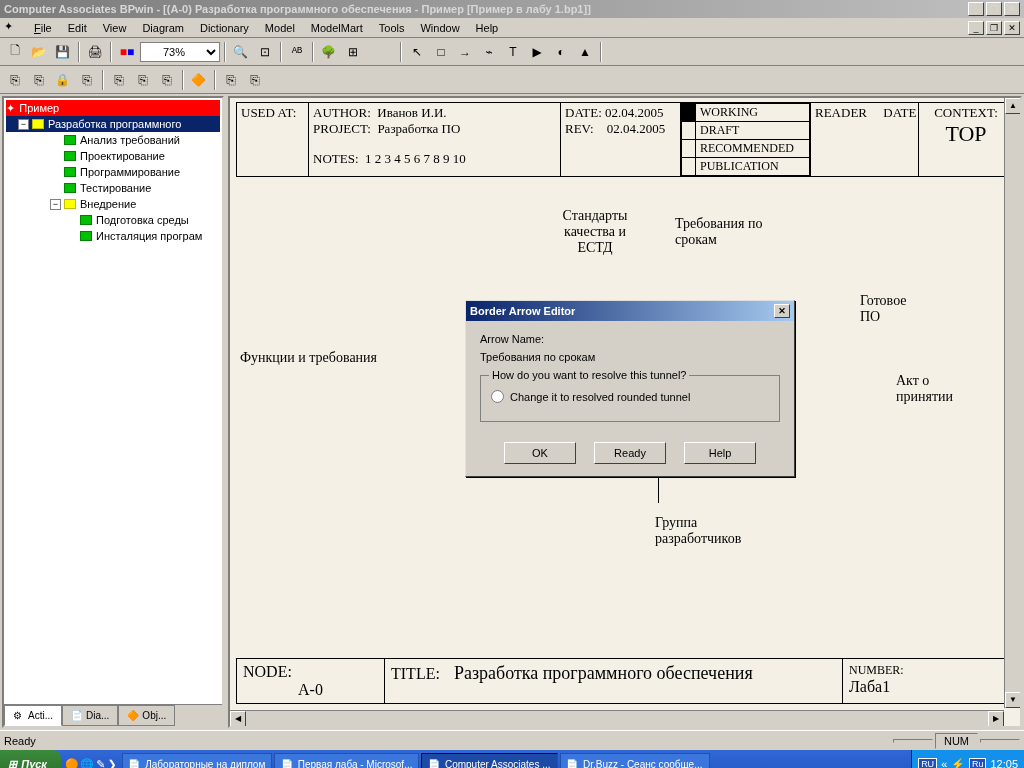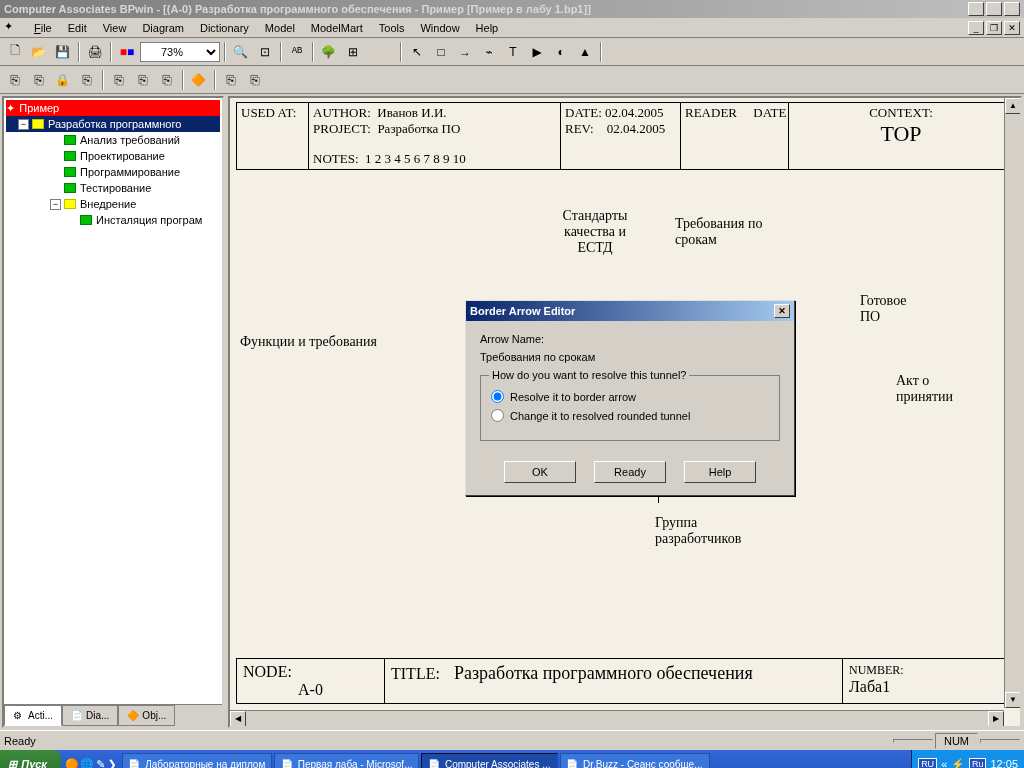--- a/index.html
+++ b/index.html
@@ -9,21 +9,21 @@
 .winbtns { display: flex; gap: 2px; }
 .winbtn { width: 16px; height: 14px; background: #d4d0c8; border: 1px solid #fff; border-right-color: #404040; border-bottom-color: #404040; font-size: 9px; display: flex; align-items: center; justify-content: center; cursor: pointer; }
 .menubar { background: #d4d0c8; height: 20px; display: flex; align-items: center; padding: 0 4px; border-bottom: 1px solid #808080; }
 .menubar .mdi-icon { width: 16px; height: 16px; margin-right: 6px; }
 .menuitem { padding: 2px 8px; cursor: pointer; }
 .menuitem u { text-decoration: underline; }
 .mdi-btns { margin-left: auto; display: flex; gap: 2px; }
 .toolbar { background: #d4d0c8; border-bottom: 1px solid #808080; padding: 2px 4px; display: flex; align-items: center; gap: 2px; height: 28px; }
 .tbtn { width: 22px; height: 22px; border: 1px solid transparent; display: flex; align-items: center; justify-content: center; cursor: pointer; font-size: 12px; }
 .tsep { width: 2px; height: 20px; border-left: 1px solid #808080; border-right: 1px solid #fff; margin: 0 2px; }
-.zoom-select { width: 80px; height: 20px; border: 1px solid #808080; background: #fff; font-size: 11px; padding: 0 16px; }
+.zoom-select { width: 80px; height: 20px; border: 1px solid #808080; background: #fff; font-size: 11px; padding: 0 2px; text-align: center; }
 .main { display: flex; height: 636px; }
 .sidebar { width: 222px; background: #fff; border: 2px inset #d4d0c8; margin: 2px; display: flex; flex-direction: column; }
 .tree { flex: 1; overflow: auto; padding: 2px; }
 .tree-row { display: flex; align-items: center; height: 16px; white-space: nowrap; cursor: pointer; }
 .tree-row.selected { background: #0a246a; color: #fff; }
 .tree-row.root { background: #ff0000; color: #fff; }
 .tree-indent { display: inline-block; }
 .expander { width: 11px; height: 11px; border: 1px solid #808080; background: #fff; color: #000; font-size: 9px; line-height: 8px; text-align: center; margin-right: 3px; cursor: pointer; }
 .node-icon { width: 12px; height: 10px; margin-right: 4px; display: inline-block; }
 .node-icon.green { background: #00c000; border: 1px solid #008000; }
@@ -182,20 +182,26 @@
           <div class="tree-row">
             <span class="tree-indent" style="width:44px"></span>
             <span class="expander">−</span>
             <span class="node-icon yellow"></span>
             <span>Внедрение</span>
           </div>
           <div class="tree-row">
             <span class="tree-indent" style="width:60px"></span>
             <span style="width:14px;display:inline-block"></span>
             <span class="node-icon green"></span>
+            <span>Подготовка среды</span>
+          </div>
+          <div class="tree-row">
+            <span class="tree-indent" style="width:60px"></span>
+            <span style="width:14px;display:inline-block"></span>
+            <span class="node-icon green"></span>
             <span>Инсталяция програм</span>
           </div>
         </div>
     </div>
     <div class="bottom-tabs">
       <div class="bottom-tab active">
           <span class="tab-icon">⚙</span>
           <span>Acti...</span>
         </div>
       <div class="bottom-tab">
@@ -216,32 +222,54 @@
       <div class="idef-col" style="width:252px">
         <div><span>AUTHOR:</span>&nbsp;&nbsp;<span>Иванов И.И.</span></div>
         <div><span>PROJECT:</span>&nbsp;&nbsp;<span>Разработка ПО</span></div>
         <div style="height:14px"></div>
         <div><span>NOTES:</span>&nbsp;&nbsp;<span>1  2  3  4  5  6  7  8  9  10</span></div>
       </div>
       <div class="idef-col" style="width:120px">
         <div><span>DATE:</span> <span>02.04.2005</span></div>
         <div><span>REV:</span>&nbsp;&nbsp;&nbsp;&nbsp;<span>02.04.2005</span></div>
       </div>
+      <div class="idef-col" style="padding:0;width:130px">
+        <table class="idef-status" style="width:100%">
+          <tbody>
+              <tr>
+                <td style="width:14px;background:#000"></td>
+                <td>WORKING</td>
+              </tr>
+          <tr>
+                <td></td>
+                <td>DRAFT</td>
+              </tr>
+          <tr>
+                <td></td>
+                <td>RECOMMENDED</td>
+              </tr>
+          <tr>
+                <td></td>
+                <td>PUBLICATION</td>
+              </tr>
+        </tbody>
+          </table>
+      </div>
       <div class="idef-col" style="width:108px">
         <span>READER</span>&nbsp;&nbsp;&nbsp;&nbsp;&nbsp;<span>DATE</span>
       </div>
       <div style="flex:1;padding:2px 4px;text-align:center">
         <div style="text-align:center">CONTEXT:</div>
         <div style="font-size:22px;font-weight:normal">TOP</div>
       </div>
     </div>
 
     <div class="diagram-label" style="left:320px;top:110px;width:90px;text-align:center">Стандарты качества и ЕСТД</div>
     <div class="diagram-label" style="left:445px;top:118px;width:110px">Требования по срокам</div>
-    <div class="diagram-label" style="left:10px;top:236px">Функции и требования</div>
+    <div class="diagram-label" style="left:10px;top:252px">Функции и требования</div>
     <div class="diagram-label" style="left:630px;top:195px;width:70px">Готовое ПО</div>
     <div class="diagram-label" style="left:666px;top:275px;width:80px">Акт о принятии</div>
     <div class="diagram-label" style="left:425px;top:417px;width:110px">Группа разработчиков</div>
 
     <div style="position:absolute;left:428px;top:360px;width:1px;height:45px;background:#000"></div>
 
     <div class="idef-footer">
       <div style="width:148px">
         <div style="font-size:16px">NODE:</div>
         <div style="text-align:center;font-size:16px">A-0</div>
@@ -271,24 +299,20 @@
   <div class="dialog-title">
     <span>Border Arrow Editor</span>
     <div class="winbtn" style="color:#000">✕</div>
   </div>
   <div class="dialog-body">
     <div>Arrow Name:</div>
     <div style="margin-top:6px">Требования по срокам</div>
     <div class="fieldset">
       <div class="fieldset-legend">How do you want to resolve this tunnel?</div>
       <label class="radio-row">
-        <input type="radio" name="resolve" checked="" style="">
-        <span>Resolve it to border arrow</span>
-      </label>
-      <label class="radio-row">
         <input type="radio" name="resolve" style="">
         <span>Change it to resolved rounded tunnel</span>
       </label>
     </div>
   </div>
   <div class="dialog-buttons">
     <button class="dlgbtn">OK</button>
     <button class="dlgbtn">Ready</button>
     <button class="dlgbtn">Help</button>
   </div>

